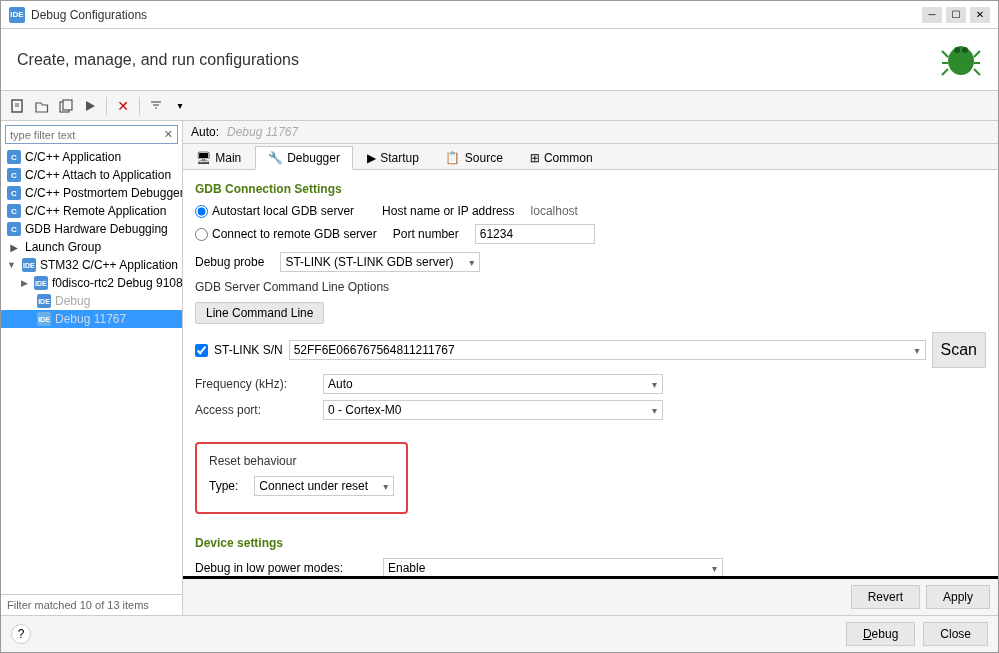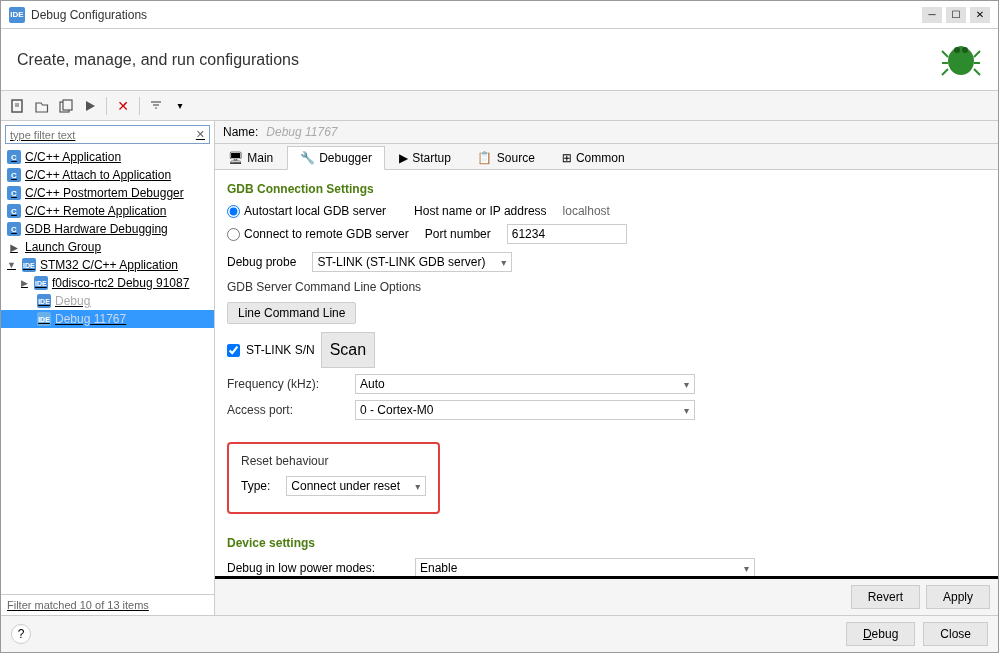--- a/index.html
+++ b/index.html
@@ -23,21 +23,21 @@
 
     
     .toolbar { background: #f5f5f5; border-bottom: 1px solid #ccc; padding: 3px 6px; display: flex; align-items: center; gap: 2px; height: 30px; }
     .toolbar-btn { width: 22px; height: 22px; border: 1px solid transparent; background: none; cursor: pointer; display: flex; align-items: center; justify-content: center; border-radius: 2px; font-size: 12px; }
     .toolbar-separator { width: 1px; height: 18px; background: #ccc; margin: 0 3px; }
 
     
     .main-content { display: flex; flex: 1; overflow: hidden; }
 
     
-    .left-panel { width: 214px; border-right: 1px solid #ccc; background: #fff; display: flex; flex-direction: column; text-decoration: underline; }
+    .left-panel { width: 182px; border-right: 1px solid #ccc; background: #fff; display: flex; flex-direction: column; }
     .filter-input { margin: 4px; padding: 2px 4px; border: 1px solid #7ca0c7; font-size: 11px; color: #999; display: flex; align-items: center; }
     .filter-input input { border: none; outline: none; flex: 1; font-size: 11px; color: #999; }
     
     .tree-item { padding: 2px 4px 2px 16px; cursor: pointer; display: flex; align-items: center; gap: 4px; font-size: 12px; white-space: nowrap; }
     .tree-item.selected { background: #3399ff; color: #fff; }
     
     .left-panel-footer { padding: 4px 6px; border-top: 1px solid #ccc; font-size: 11px; color: #666; }
 
     
     .right-panel { flex: 1; background: #fff; display: flex; flex-direction: column; overflow: hidden; }
@@ -236,21 +236,21 @@
       </div>
 
       <div class="left-panel-footer">
         <span>Filter matched 10 of 13 items</span>
       </div>
     </div>
 
     <div class="right-panel">
 
       <div class="name-bar">
-        <span>Name:</span>
+        <span>Auto:</span>
         <span style="color:#aaa; font-style: italic;">Debug 11767</span>
       </div>
 
       <div class="tabs">
         <div class="tab">
           <span style="font-size:12px;">🖥</span>
           <span>Main</span>
         </div>
         <div class="tab active" style="background:#fff;border:1px solid #ccc;border-bottom-color:#fff;">
           <span style="font-size:12px;">🔧</span>
@@ -310,20 +310,25 @@
             <div class="gdb-server-opts">GDB Server Command Line Options</div>
             <button class="btn">Line Command Line</button>
           </div>
 
           
 
           
           <div class="stlink-row" style="margin-bottom:6px;">
             <input type="checkbox" checked="" style="">
             <span>ST-LINK S/N</span>
+            <div class="select-wrapper" style="flex:1;">
+              <select style="width:100%; min-width:350px;">
+                <option>52FF6E066767564811211767</option>
+              </select>
+            </div>
             <button class="btn-small">Scan</button>
           </div>
 
           
           <div class="freq-row" style="margin-bottom:6px;">
             <span class="freq-label">Frequency (kHz):</span>
             <div class="select-wrapper">
               <select style="min-width:340px;">
                 <option>Auto</option>
               </select>

